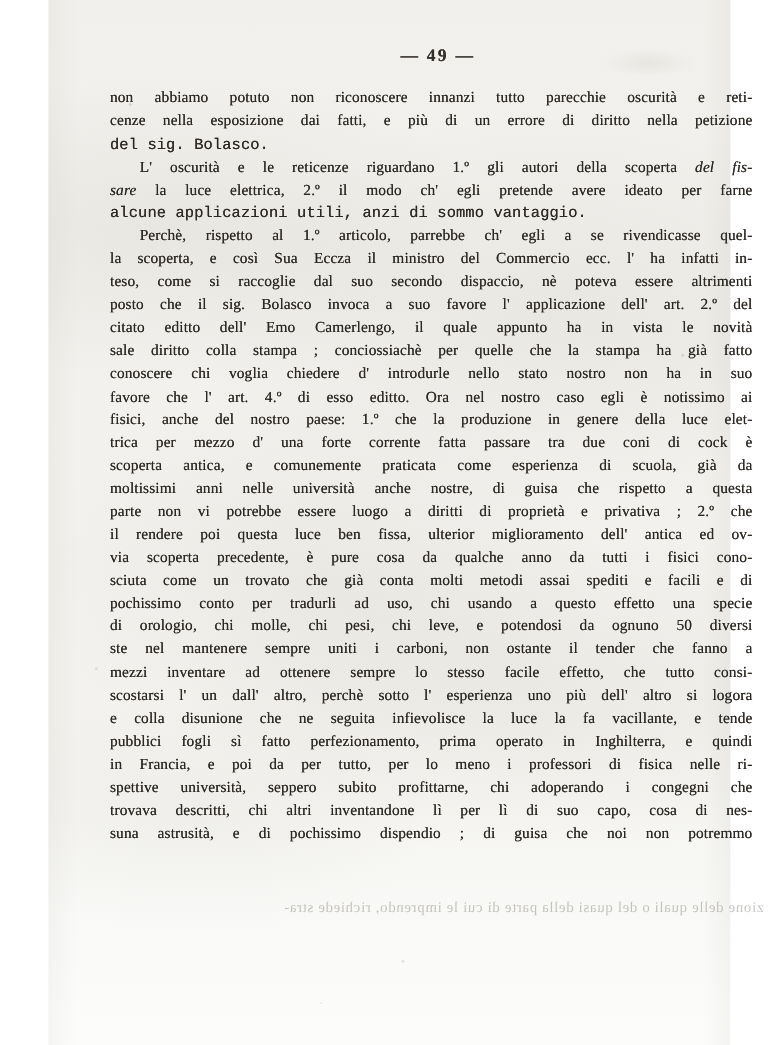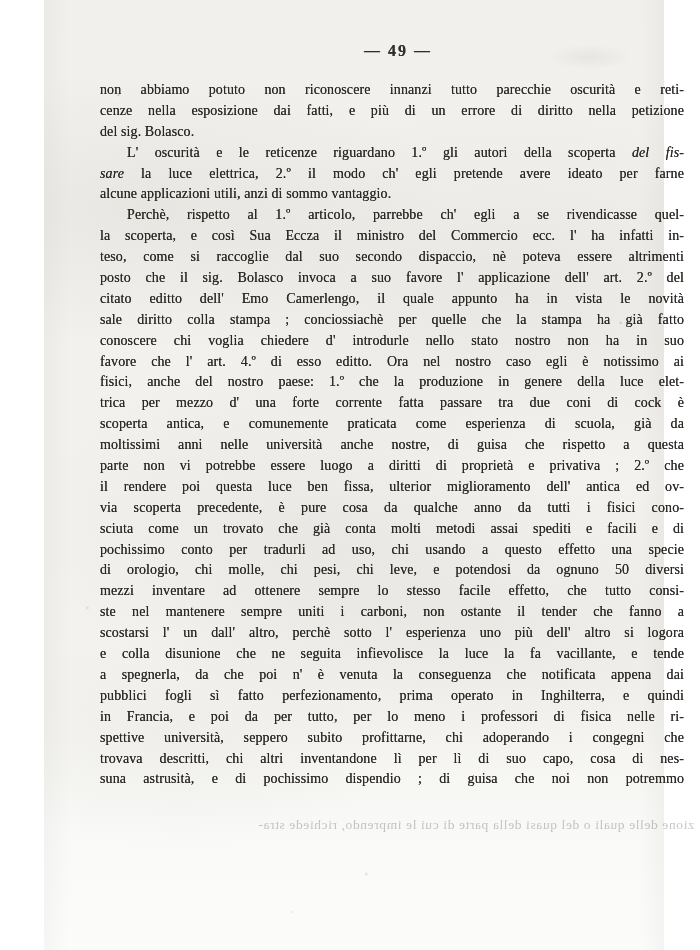--- a/index.html
+++ b/index.html
@@ -52,21 +52,21 @@
   .line {
     height: 20.9px;
     line-height: 20.9px;
     font-size: 14px;
     letter-spacing: 0.1px;
     text-align: justify;
     text-align-last: justify;
     white-space: nowrap;
     text-shadow: 0 0 0.55px rgba(44,40,35,0.85);
   }
-  .line.flush { text-align-last: left; }
+  .line.flush { text-align-last: left; font-family: Liberation Mono, monospace; }
   .line.indent { text-indent: 27px; font-family: Liberation Serif, serif; }
   .line .it { font-style: italic; }
   .ghost-line {
     position: absolute;
     top: 816px;
     left: 58px;
     width: 592px;
     transform: scaleX(-1);
     color: #5f5b53;
     opacity: 0.34;
@@ -102,25 +102,24 @@
       <div class="line"><span>fisici, anche del nostro paese: 1.º che la produzione in genere della luce elet-</span></div>
       <div class="line"><span>trica per mezzo d' una forte corrente fatta passare tra due coni di cock è</span></div>
       <div class="line"><span>scoperta antica, e comunemente praticata come esperienza di scuola, già da</span></div>
       <div class="line"><span>moltissimi anni nelle università anche nostre, di guisa che rispetto a questa</span></div>
       <div class="line"><span>parte non vi potrebbe essere luogo a diritti di proprietà e privativa ; 2.º che</span></div>
       <div class="line"><span>il rendere poi questa luce ben fissa, ulterior miglioramento dell' antica ed ov-</span></div>
       <div class="line"><span>via scoperta precedente, è pure cosa da qualche anno da tutti i fisici cono-</span></div>
       <div class="line"><span>sciuta come un trovato che già conta molti metodi assai spediti e facili e di</span></div>
       <div class="line"><span>pochissimo conto per tradurli ad uso, chi usando a questo effetto una specie</span></div>
       <div class="line"><span>di orologio, chi molle, chi pesi, chi leve, e potendosi da ognuno 50 diversi</span></div>
+      <div class="line"><span>ste nel mantenere sempre uniti i carboni, non ostante il tender che fanno a</span></div>
       <div class="line"><span>mezzi inventare ad ottenere sempre lo stesso facile effetto, che tutto consi-</span></div>
-      <div class="line"><span>ste nel mantenere sempre uniti i carboni, non ostante il tender che fanno a</span></div>
       <div class="line"><span>scostarsi l' un dall' altro, perchè sotto l' esperienza uno più dell' altro si logora</span></div>
       <div class="line"><span>e colla disunione che ne seguita infievolisce la luce la fa vacillante, e tende</span></div>
-      <div class="line"><span>a spegnerla, da che poi n' è venuta la conseguenza che notificata appena dai</span></div>
       <div class="line"><span>pubblici fogli sì fatto perfezionamento, prima operato in Inghilterra, e quindi</span></div>
       <div class="line"><span>in Francia, e poi da per tutto, per lo meno i professori di fisica nelle ri-</span></div>
       <div class="line"><span>spettive università, seppero subito profittarne, chi adoperando i congegni che</span></div>
       <div class="line"><span>trovava descritti, chi altri inventandone lì per lì di suo capo, cosa di nes-</span></div>
       <div class="line"><span>suna astrusità, e di pochissimo dispendio ; di guisa che noi non potremmo</span></div>
     </div>
 
   <div class="ghost-line">zione delle quali o del quasi della parte di cui le imprendo, richiede stra-</div>
 </div>
 

